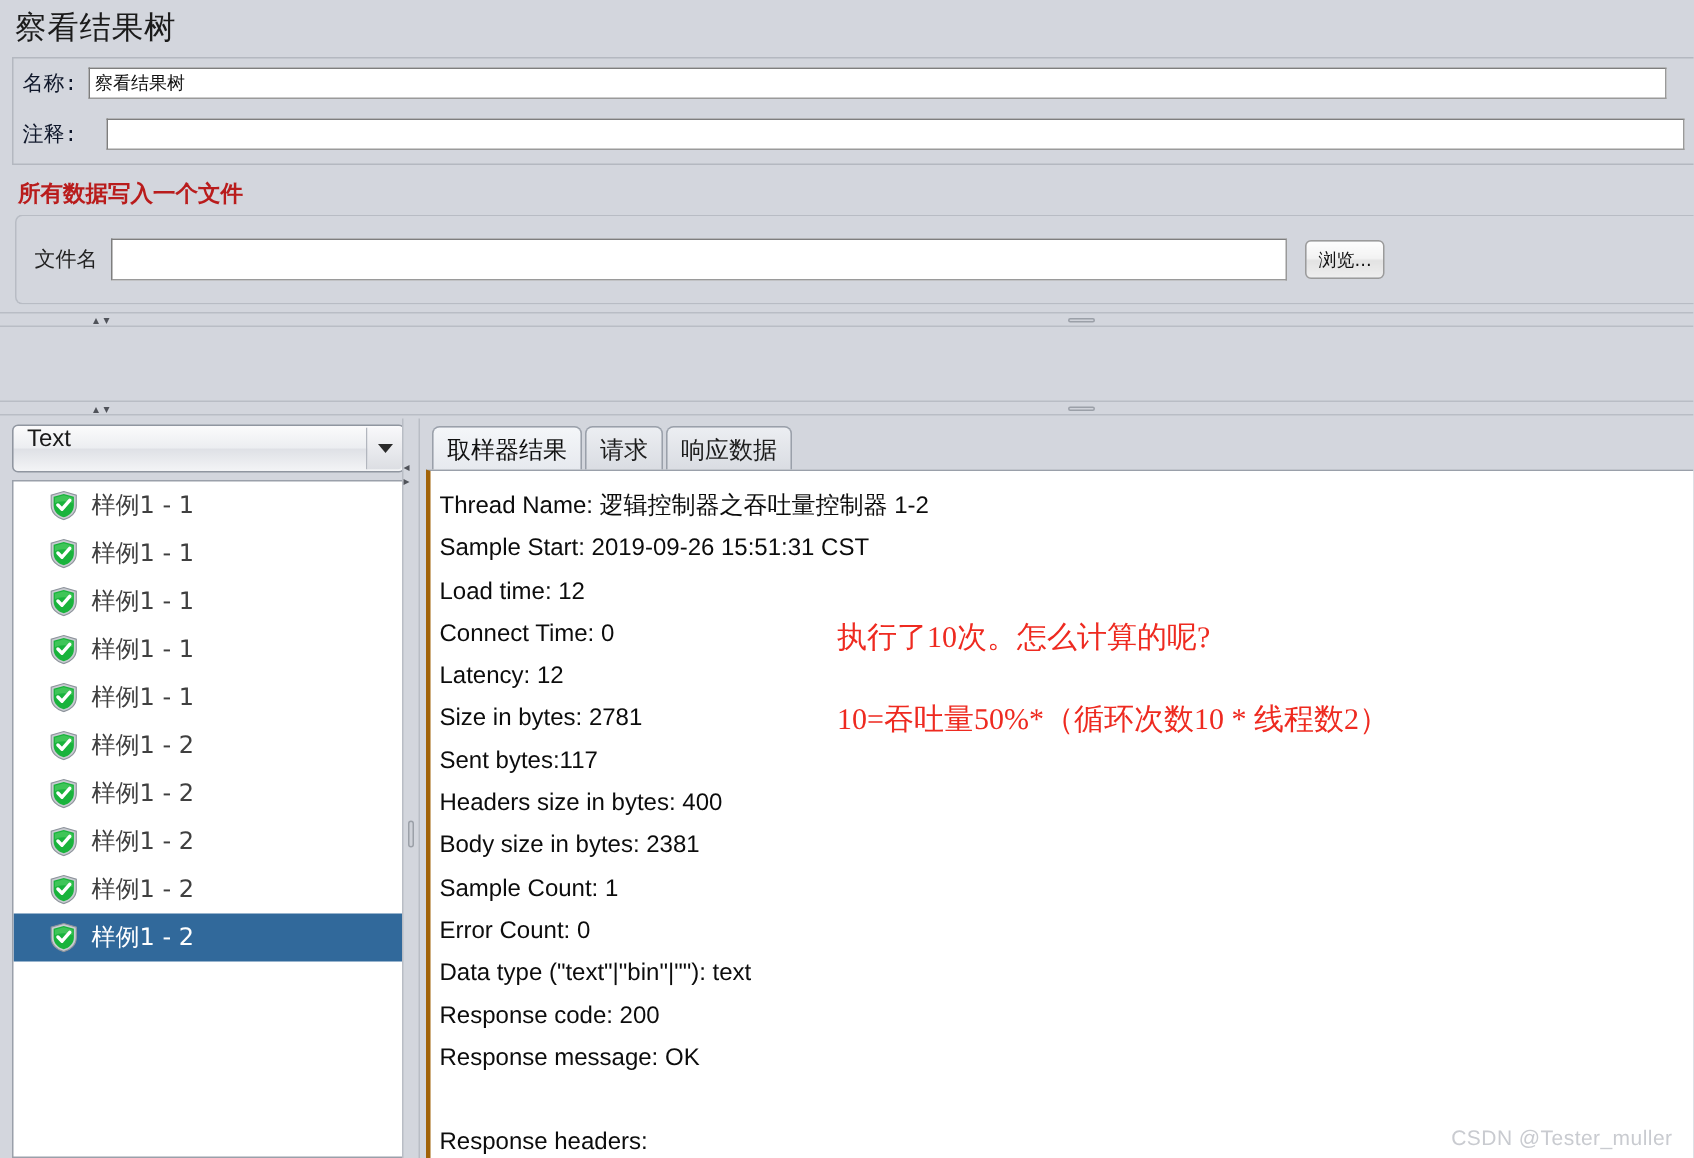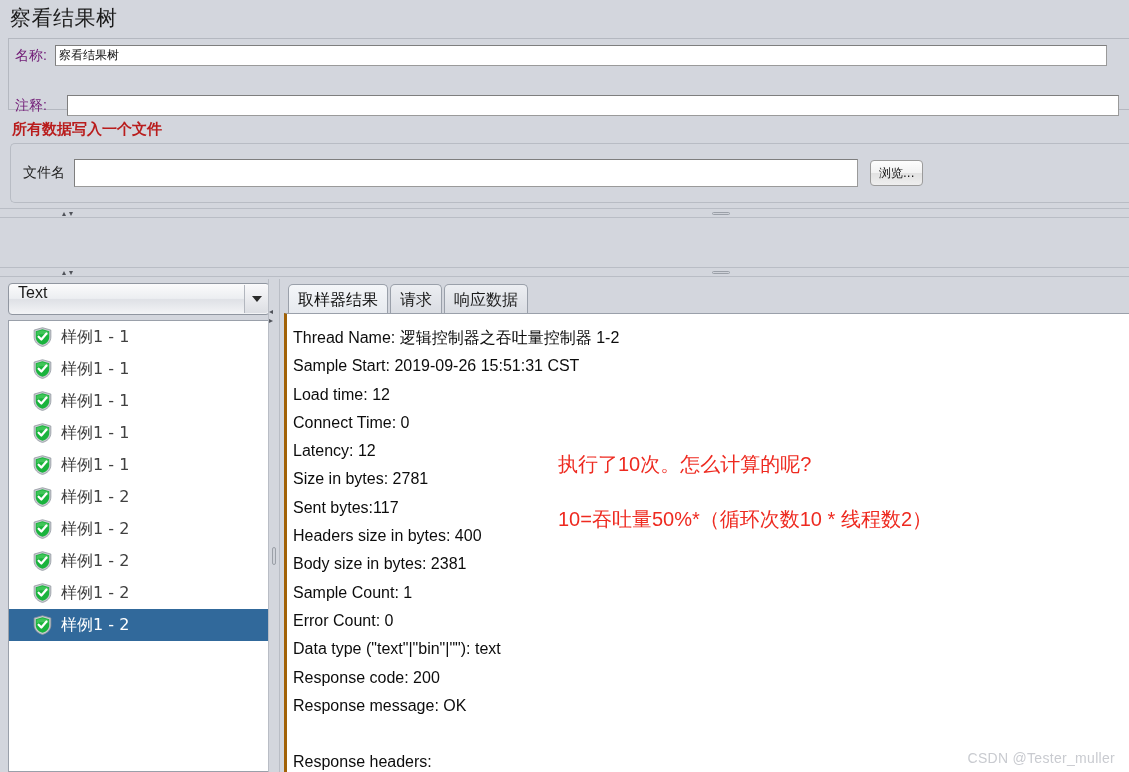--- a/index.html
+++ b/index.html
@@ -29,40 +29,40 @@
   .name-box {
     position: absolute;
     left: 8px; top: 38px;
     width: 1128px; height: 72px;
     background: #d3d6dd;
     border: 1px solid #b4b8c0;
     border-right: none;
   }
   .field-row { position: absolute; display: flex; align-items: center; }
   .field-label {
-    font-size: 14px; color: #701a75;
-    font-family: Liberation Sans, sans-serif;
+    font-size: 14px; color: #0f172a;
+    font-family: Liberation Mono, monospace;
   }
   .jtext {
     background: #ffffff;
     border: 1px solid #9a9a9a;
     border-top-color: #7e7e7e;
     border-left-color: #7e7e7e;
     font-size: 12px;
     color: #111;
     padding: 1px 3px;
     font-family: "DejaVu Sans", sans-serif;
     outline: none;
     height: 21px;
     line-height: 19px;
   }
 
   .row-name { left: 6px; top: 6px; }
   .row-name .jtext { width: 1052px; margin-left: 8px; }
-  .row-comment { left: 6px; top: 56px; gap: 12px; }
+  .row-comment { left: 6px; top: 40px; gap: 12px; }
   .row-comment .jtext { width: 1052px; margin-left: 8px; }
 
   
   .group-title {
     position: absolute;
     left: 12px; top: 120px;
     font-size: 15px;
     font-weight: bold;
     color: #b91c1c;
     font-family: "DejaVu Serif", serif;
@@ -301,23 +301,22 @@
     line-height: 28.3px;
     white-space: pre;
     font-family: "Liberation Sans", sans-serif;
   }
 
   
   .annot {
     position: absolute;
     color: #ee2a20;
     font-size: 20px;
-    font-family: Liberation Sans, sans-serif;
+    font-family: Liberation Serif, serif;
     white-space: nowrap;
-    margin-top: 40px;
   }
   .annot-1 { left: 271px; top: 97px; }
   .annot-2 { left: 271px; top: 152px; }
 
   .watermark {
     position: absolute;
     right: 14px; bottom: 6px;
     color: #c9cbd0;
     font-size: 14px;
     font-family: "Liberation Sans", sans-serif;

